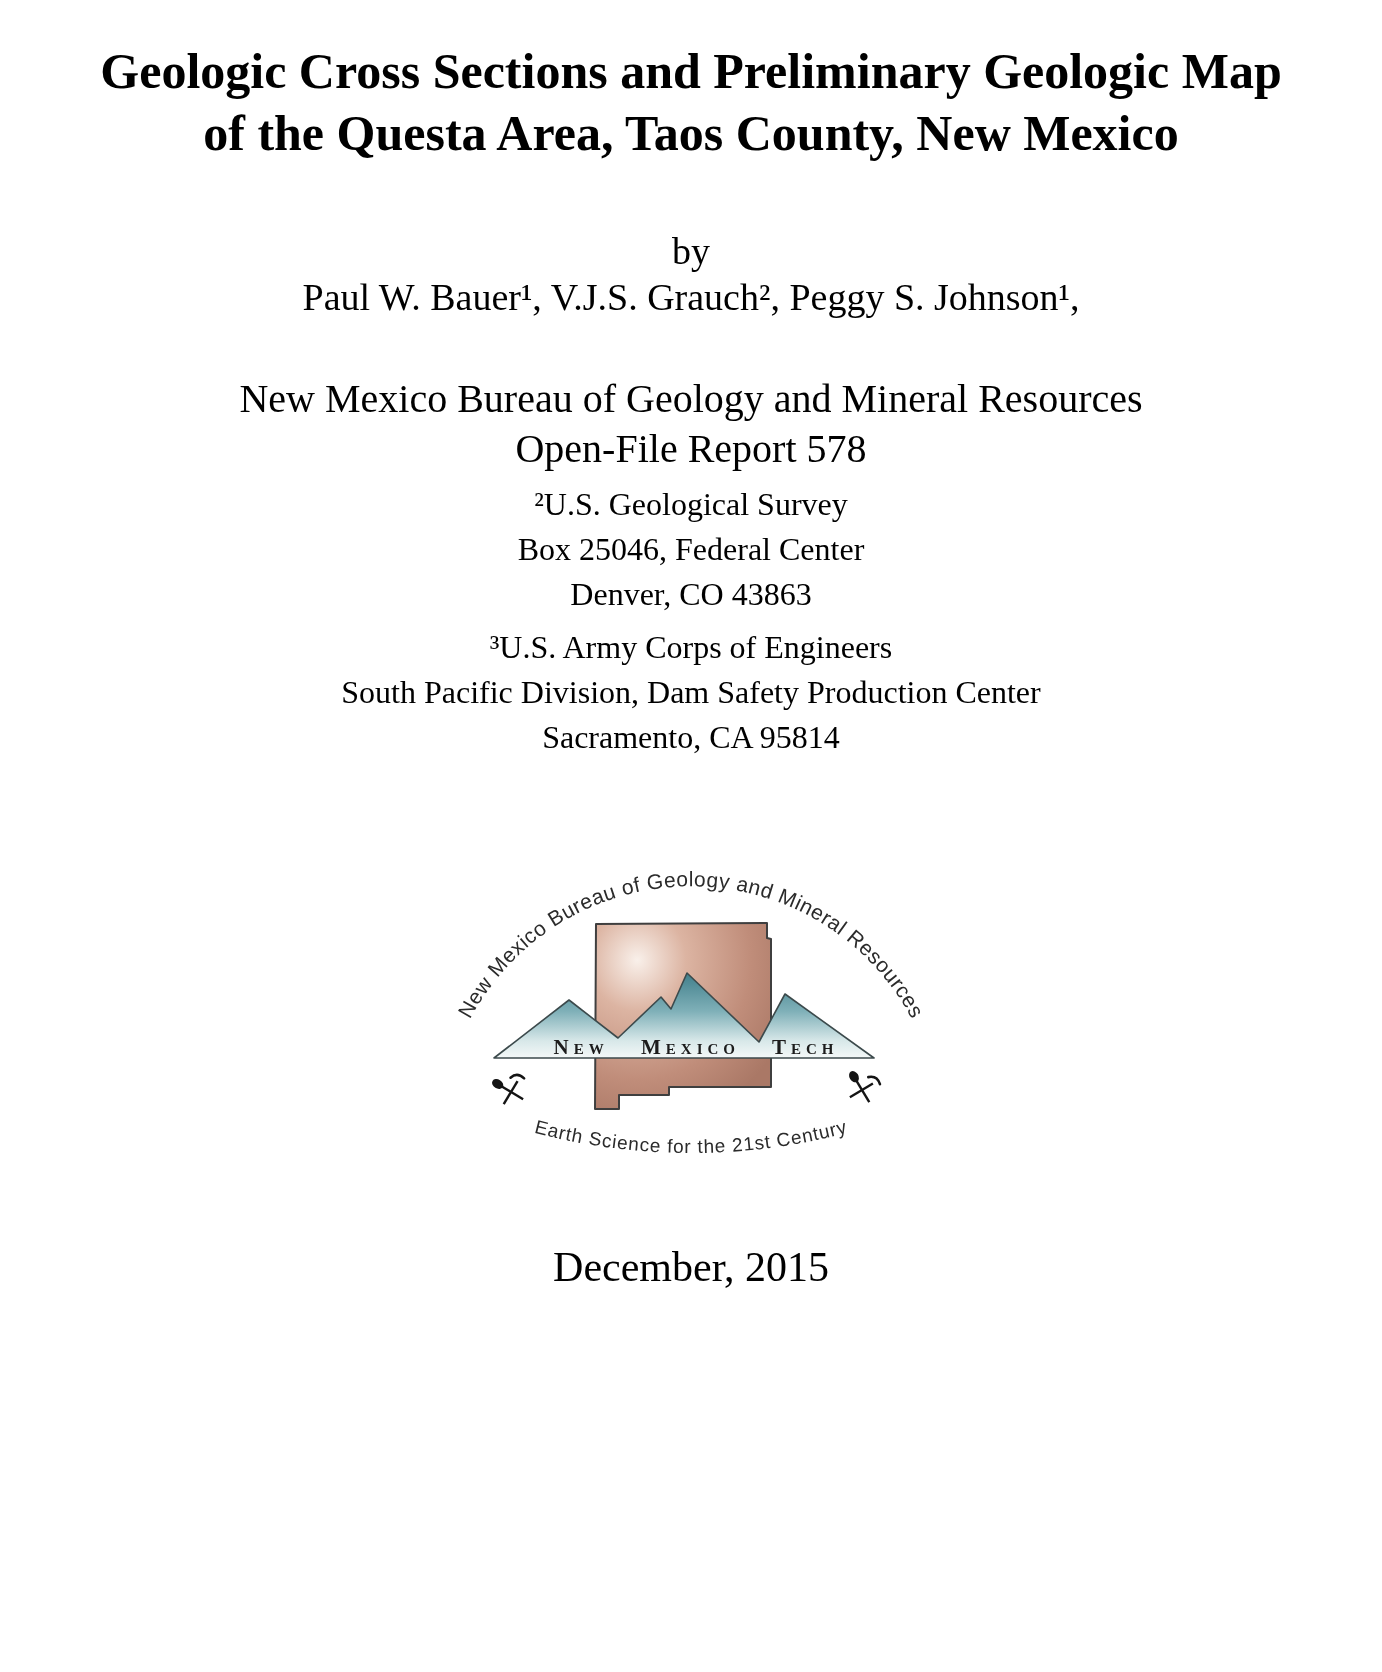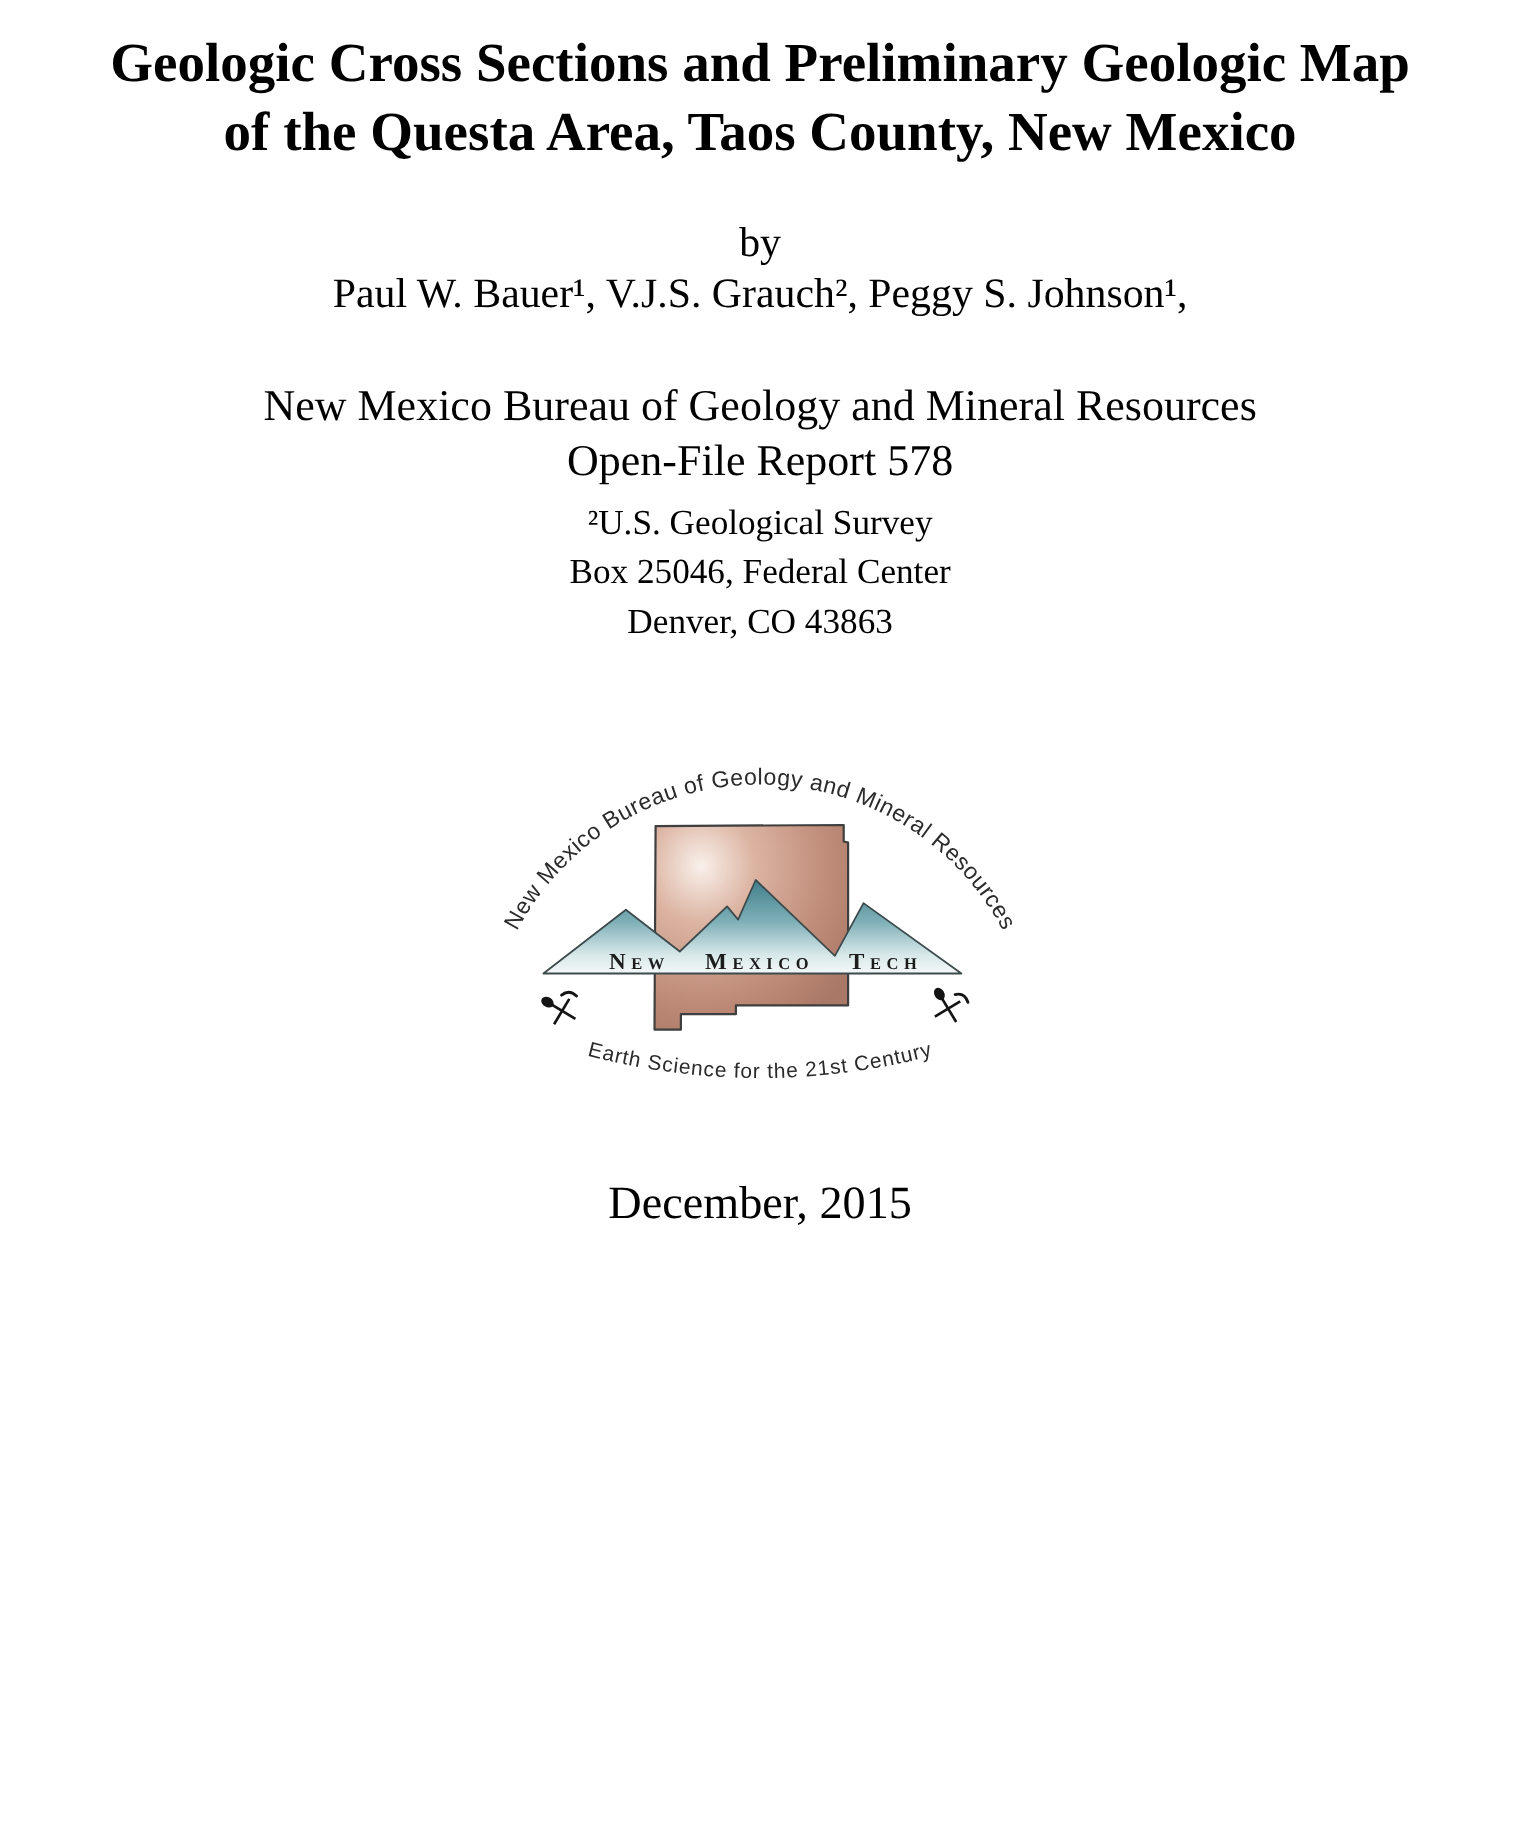--- a/index.html
+++ b/index.html
@@ -1,23 +1,23 @@
 <!DOCTYPE html>
 <html><head>
 <meta charset="utf-8">
 <style>
   html, body { margin: 0; padding: 0; background: #ffffff; }
   .page {
     width: 1382px; height: 1672px; margin: 0 auto; background: #ffffff;
     font-family: "Liberation Serif", serif; color: #000;
     text-align: center; overflow: hidden; position: relative;
   }
-  .title { padding-top: 26px; margin: 0; font-size: 50px; font-weight: bold; line-height: 62px; }
+  .title { padding-top: 40px; margin: 0; font-size: 50px; font-weight: bold; line-height: 62px; }
   .title .tline { display: block; }
-  .byline { margin-top: 48px; font-size: 38px; line-height: 46px; }
+  .byline { margin-top: 64px; font-size: 38px; line-height: 46px; }
   .authors { font-size: 38px; line-height: 46px; }
   .authors .aline { display: block; }
   .institution { margin-top: 54px; font-size: 40px; line-height: 50px; }
   .institution .iline { display: block; }
   .affil { margin-top: 8px; font-size: 32px; line-height: 45px; }
   .affil-first { margin-top: 90px; }
   .affil .fline { display: block; }
   .logo-wrap { margin: 36px auto 0; width: 520px; height: 370px; }
   .logo-wrap svg { display: block; }
   .arc-text {
@@ -53,20 +53,25 @@
     <span class="iline">Open-File Report 578</span>
   </div>
 
 
   <div class="affil">
     <span class="fline">²U.S. Geological Survey</span>
     <span class="fline">Box 25046, Federal Center</span>
     <span class="fline">Denver, CO 43863</span>
   </div>
 
+  <div class="affil">
+    <span class="fline">³U.S. Army Corps of Engineers</span>
+    <span class="fline">South Pacific Division, Dam Safety Production Center</span>
+    <span class="fline">Sacramento, CA 95814</span>
+  </div>
 
   <div class="logo-wrap">
     <svg width="520" height="370" viewBox="0 0 520 370">
       <defs>
         <radialGradient id="stateGrad" cx="24%" cy="20%" r="92%">
           <stop offset="0%" stop-color="#f9f0ea"></stop>
           <stop offset="30%" stop-color="#dcb4a2"></stop>
           <stop offset="70%" stop-color="#c08d7a"></stop>
           <stop offset="100%" stop-color="#aa7866"></stop>
         </radialGradient>

